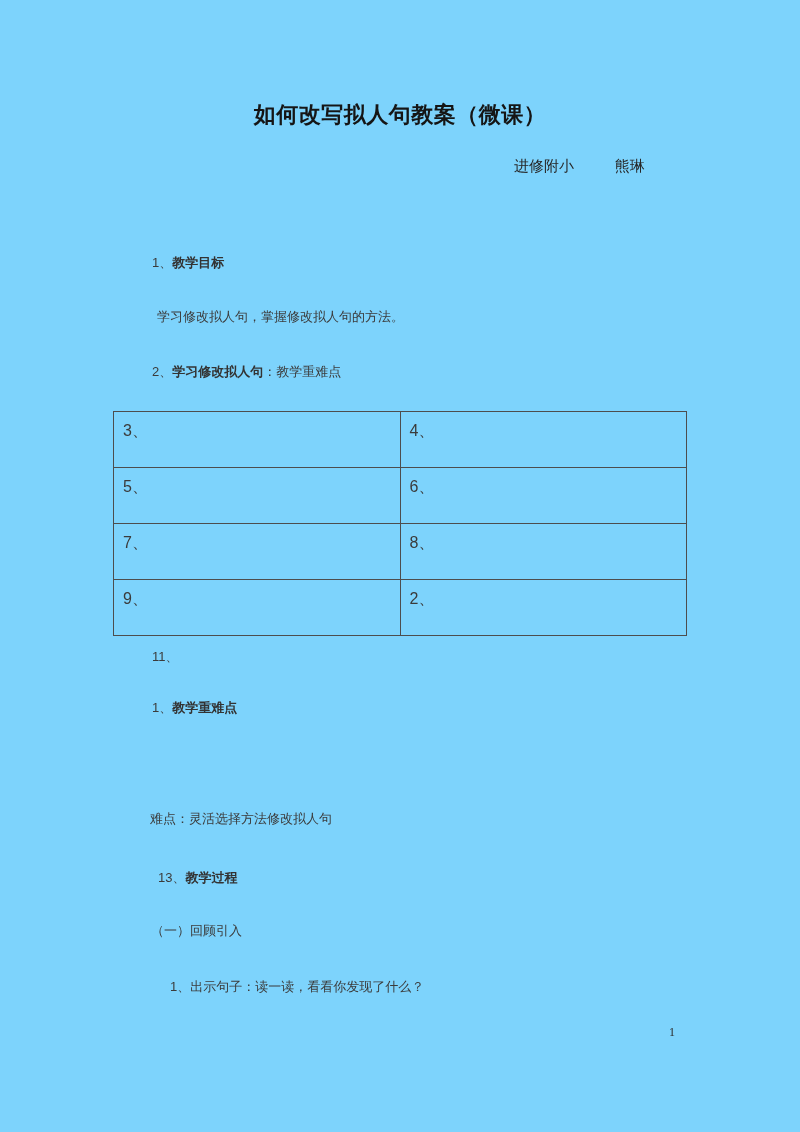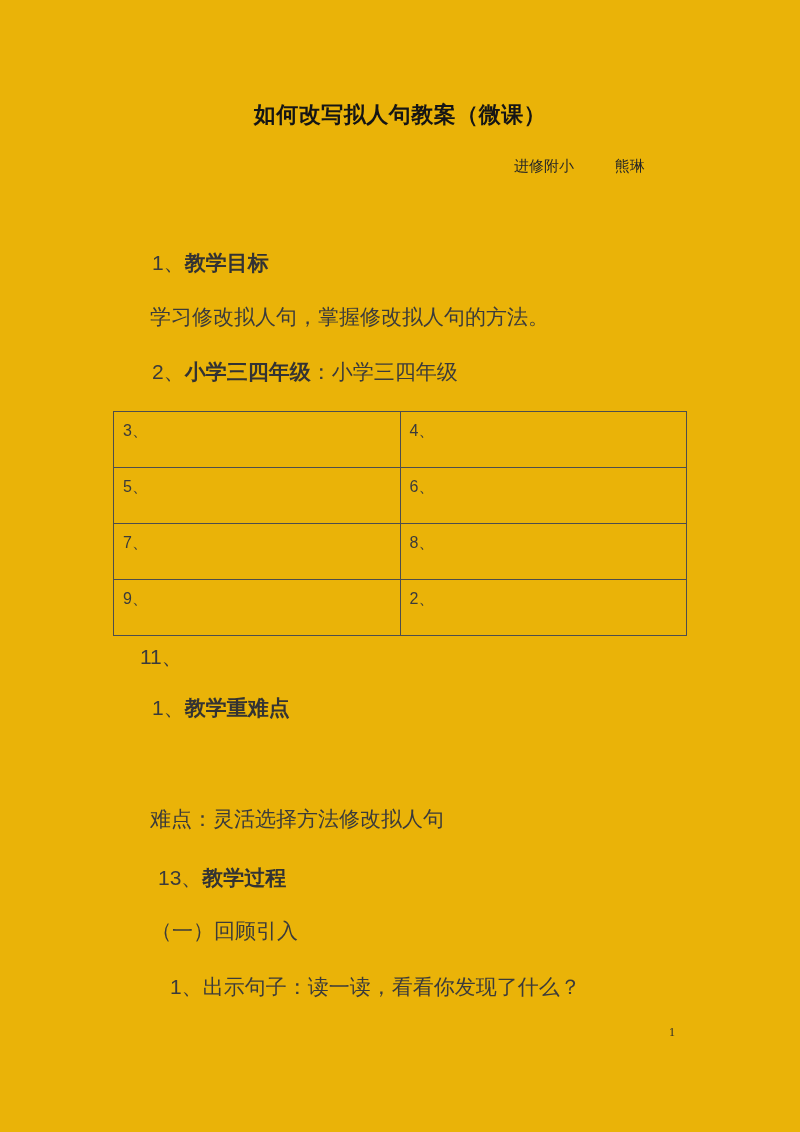--- a/index.html
+++ b/index.html
@@ -1,39 +1,39 @@
 <!DOCTYPE html>
 <html><head>
 <meta charset="utf-8">
 <style>
   html, body { margin:0; padding:0; background:#ffffff; }
   .page {
     position:relative;
     width:800px; height:1132px;
-    background:#eab308;
+    background:#7dd3fc;
     overflow:hidden;
     font-family:"Liberation Sans","DejaVu Sans",sans-serif;
     color:#3b3b3b;
   }
   .doc-title {
     position:absolute; top:100px; left:0; width:100%;
     margin:0; text-align:center;
     font-family:"Liberation Serif","DejaVu Serif",serif;
     font-size:22px; font-weight:700; color:#151515;
     letter-spacing:0.5px;
   }
   .byline {
     position:absolute; top:157px; left:514px;
     font-family:"Liberation Serif","DejaVu Serif",serif;
     font-size:15px; color:#262626; white-space:nowrap;
   }
   .byline .author { margin-left:37px;margin-top:31px; }
   .line {
     position:absolute; margin:0;
-    font-size:21px; line-height:20px; white-space:nowrap;
+    font-size:13px; line-height:20px; white-space:nowrap;
     color:#3b3b3b;
   }
   .line b { font-weight:700; color:#333333; }
   .grid {
     position:absolute; left:113px; top:411px;
     width:574px; border-collapse:collapse; table-layout:fixed;
   }
   .grid td {
     box-sizing:border-box;
     width:50%; height:56px;
@@ -57,24 +57,24 @@
 
   <div class="byline">
     <span>进修附小</span>
     <span class="author">熊琳</span>
   </div>
 
   <p class="line" style="left:152px; top:253px;">
     <span>1、</span><b>教学目标</b><span></span>
   </p>
 
-  <p class="line" style="left:150px; top:307px;text-align:right;">学习修改拟人句，掌握修改拟人句的方法。</p>
+  <p class="line" style="left:157px; top:307px;text-align:right;">学习修改拟人句，掌握修改拟人句的方法。</p>
 
   <p class="line" style="left:152px; top:362px;">
-    <span>2、</span><b>小学三四年级</b><span>：小学三四年级</span>
+    <span>2、</span><b>学习修改拟人句</b><span>：教学重难点</span>
   </p>
 
   <table class="grid">
     <tbody>
         <tr>
       <td>3、</td>
       <td>4、</td>
     </tr>
     <tr>
       <td>5、</td>
@@ -84,21 +84,21 @@
       <td>7、</td>
       <td>8、</td>
     </tr>
     <tr>
       <td>9、</td>
       <td>2、</td>
     </tr>
   </tbody>
     </table>
 
-  <p class="line" style="left:140px; top:647px;">11、</p>
+  <p class="line" style="left:152px; top:647px;">11、</p>
 
   <p class="line" style="left:152px; top:698px;">
     <span>1、</span><b>教学重难点</b><span></span>
   </p>
 
 
   <p class="line" style="left:150px; top:809px;">难点：灵活选择方法修改拟人句</p>
 
   <p class="line" style="left:158px; top:868px;">
     <span>13、</span><b>教学过程</b><span></span>

